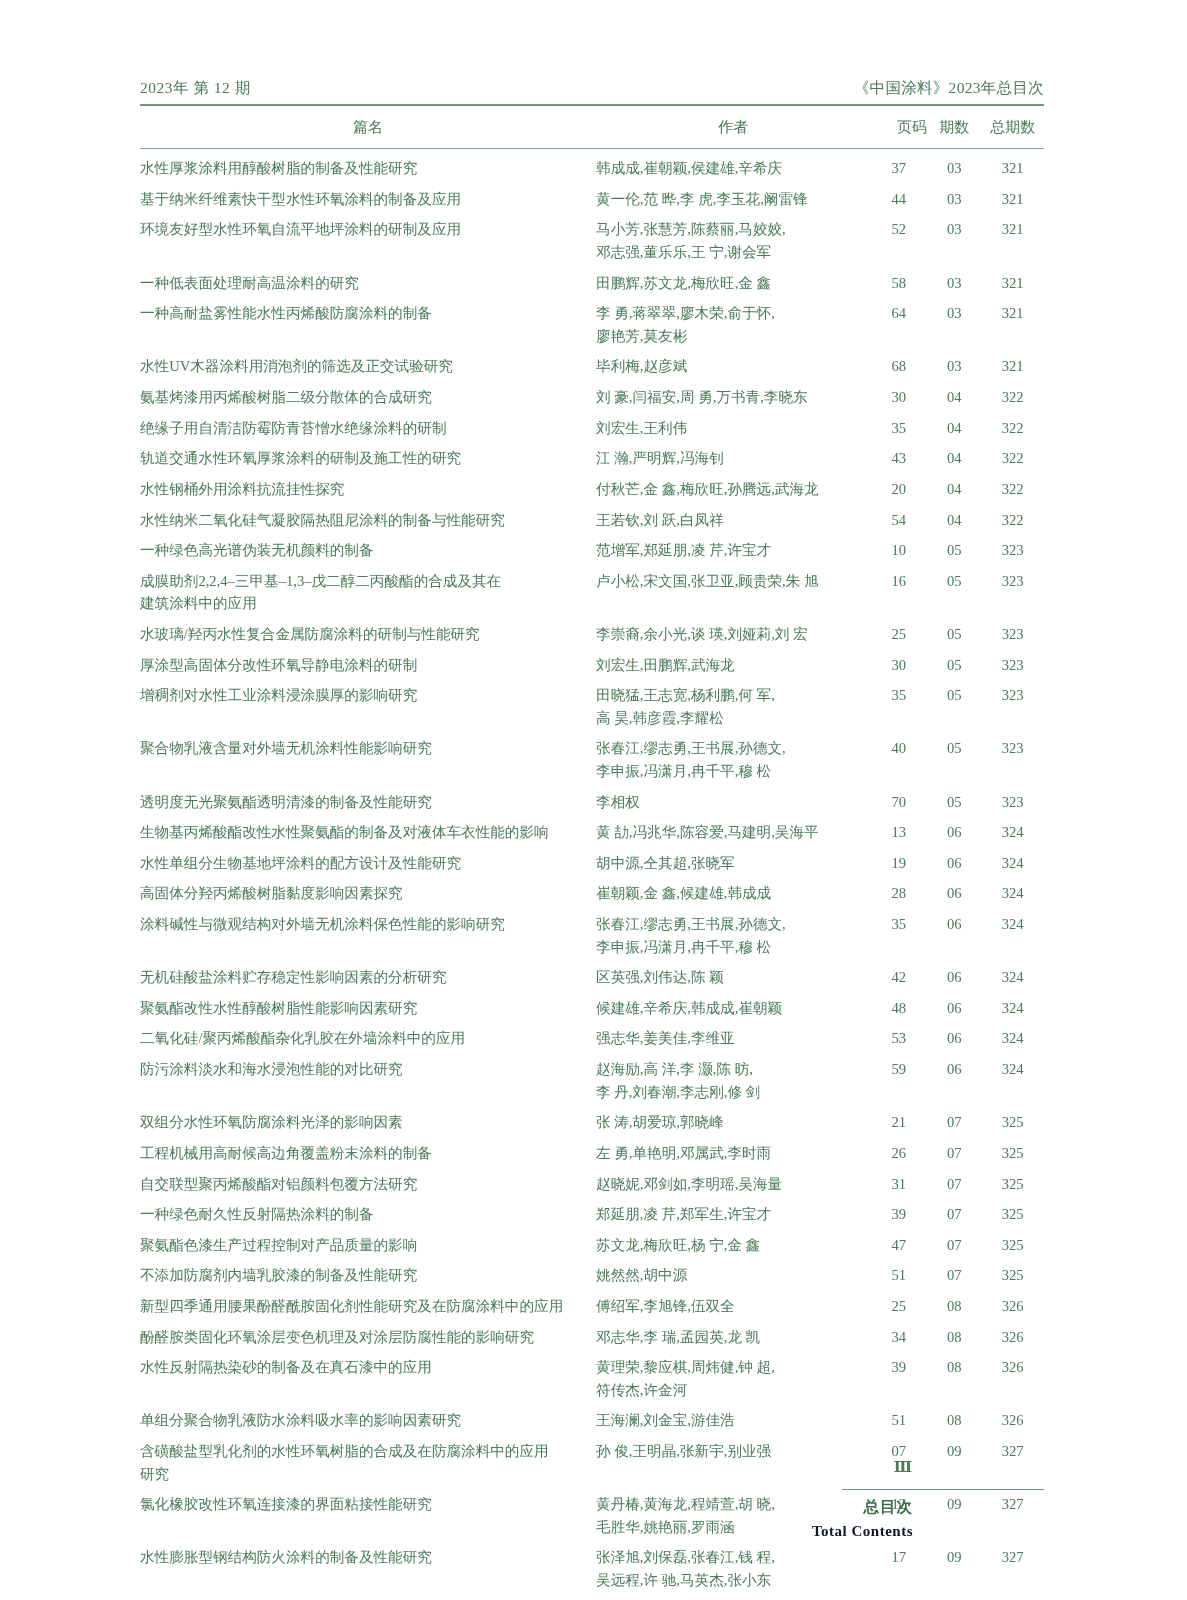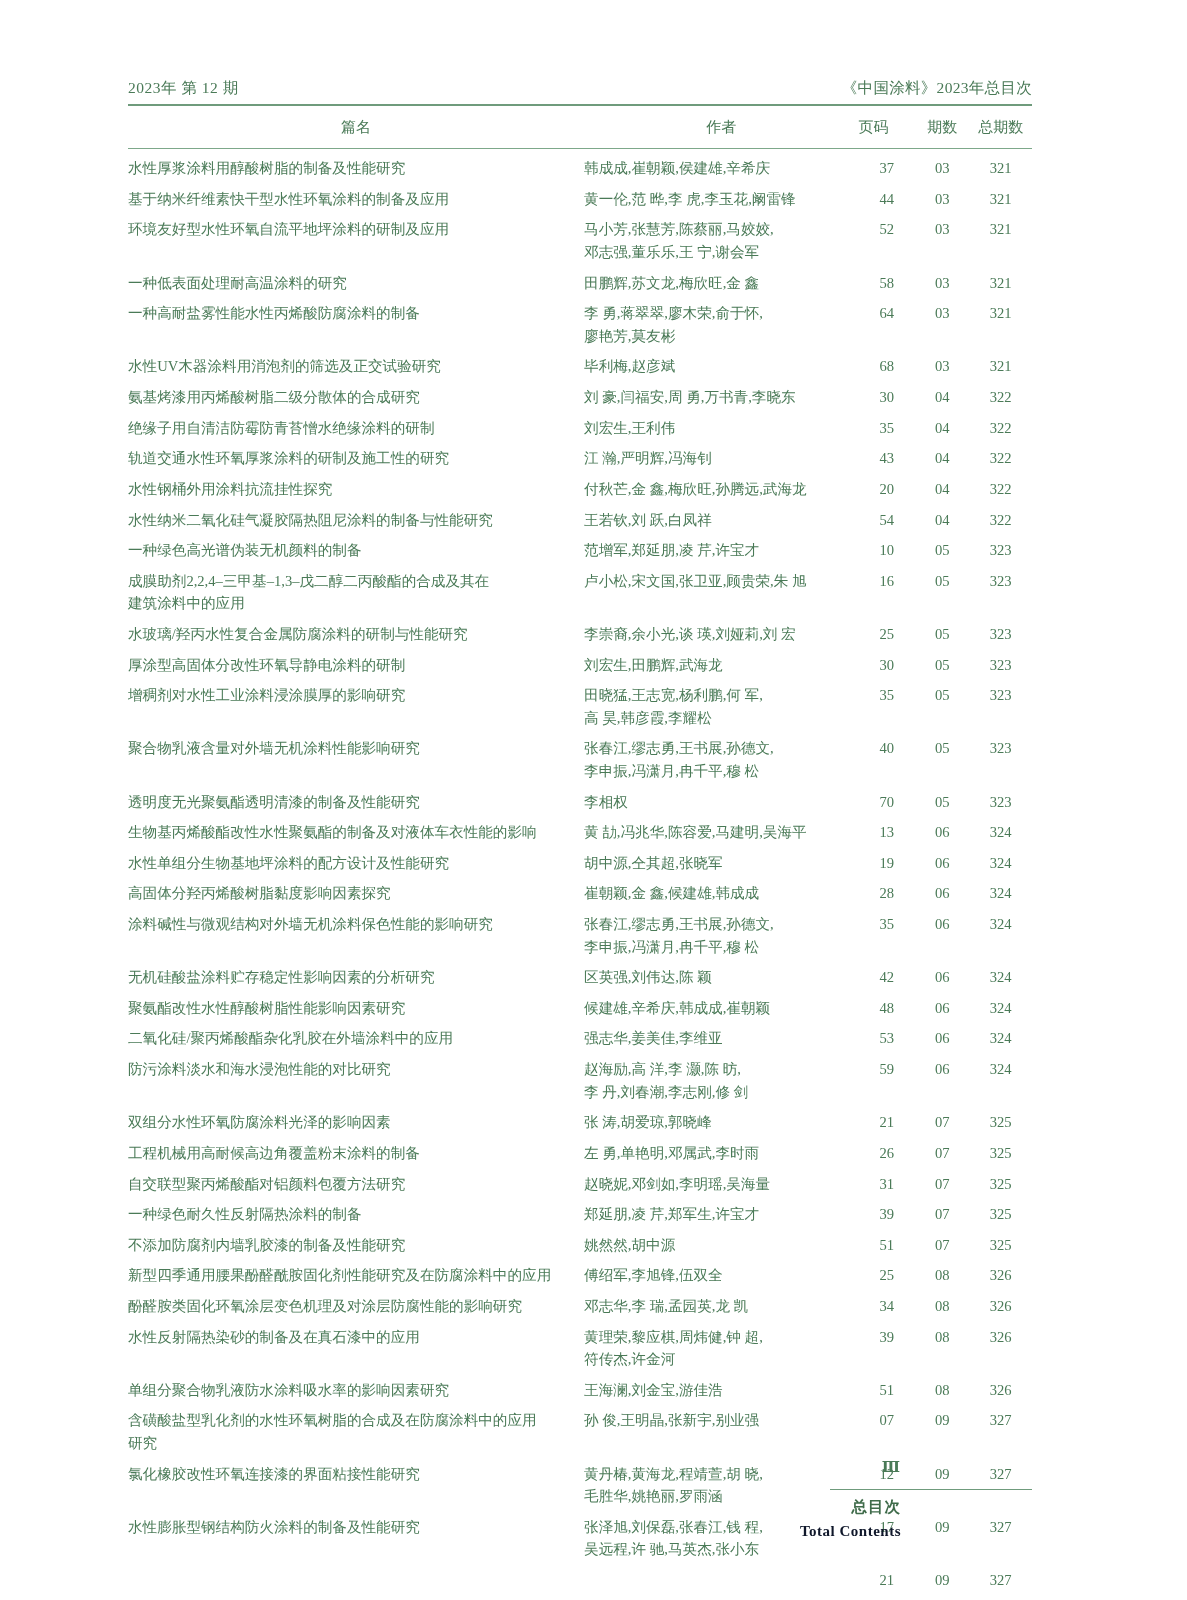--- a/index.html
+++ b/index.html
@@ -10,21 +10,21 @@
   body {
     width: 1187px;
     height: 1600px;
     font-family: "Liberation Serif", "DejaVu Serif", serif;
     color: #3f6b4a;
     position: relative;
     overflow: hidden;
   }
   .page {
     position: absolute;
-    left: 0; top: 0;
+    left: 12px; top: 0;
     width: 1056px;
     height: 1600px;
     box-sizing: border-box;
     padding: 3px;
   }
   
   .header {
     position: absolute;
     left: 128px;
     top: 78px;
@@ -94,21 +94,21 @@
     width: 54px;
     text-align: center;
   }
   td.c-total {
     width: 62px;
     text-align: center;
     margin-top: 8px;
   }
   th.h-title { width: 452px; text-align: center; }
   th.h-author { width: 272px; text-align: center; }
-  th.h-page { width: 56px; text-align: left; }
+  th.h-page { width: 56px; text-align: right; }
   th.h-issue { width: 54px; text-align: center; }
   th.h-total { width: 62px; text-align: center; }
 
   .title-cell, .author-cell { white-space: pre-line; }
 
   
   .footer-rule {
     position: absolute;
     left: 830px;
     top: 1489px;
@@ -383,20 +383,27 @@
             <td class="c-total">325</td>
           </tr>
           <tr>
             <td class="c-title"><span class="title-cell">一种绿色耐久性反射隔热涂料的制备</span></td>
             <td class="c-author"><span class="author-cell">郑延朋,凌   芹,郑军生,许宝才</span></td>
             <td class="c-page">39</td>
             <td class="c-issue">07</td>
             <td class="c-total">325</td>
           </tr>
           <tr>
+            <td class="c-title"><span class="title-cell">聚氨酯色漆生产过程控制对产品质量的影响</span></td>
+            <td class="c-author"><span class="author-cell">苏文龙,梅欣旺,杨   宁,金   鑫</span></td>
+            <td class="c-page">47</td>
+            <td class="c-issue">07</td>
+            <td class="c-total">325</td>
+          </tr>
+          <tr>
             <td class="c-title"><span class="title-cell">不添加防腐剂内墙乳胶漆的制备及性能研究</span></td>
             <td class="c-author"><span class="author-cell">姚然然,胡中源</span></td>
             <td class="c-page">51</td>
             <td class="c-issue">07</td>
             <td class="c-total">325</td>
           </tr>
           <tr>
             <td class="c-title"><span class="title-cell">新型四季通用腰果酚醛酰胺固化剂性能研究及在防腐涂料中的应用</span></td>
             <td class="c-author"><span class="author-cell">傅绍军,李旭锋,伍双全</span></td>
             <td class="c-page">25</td>

